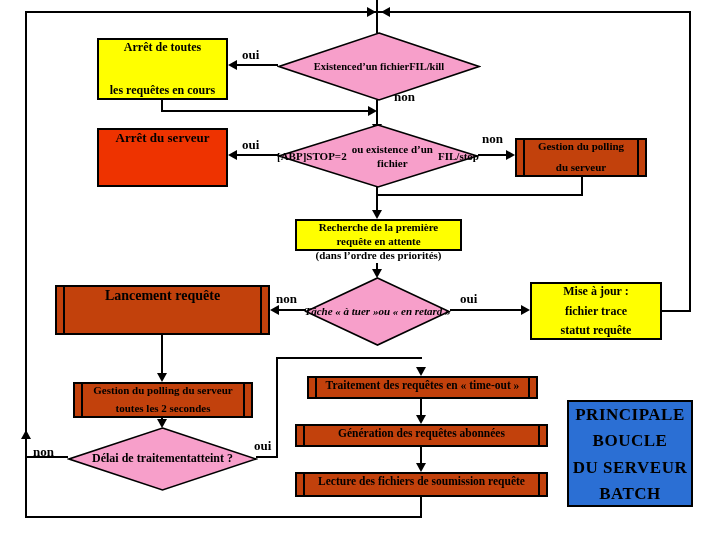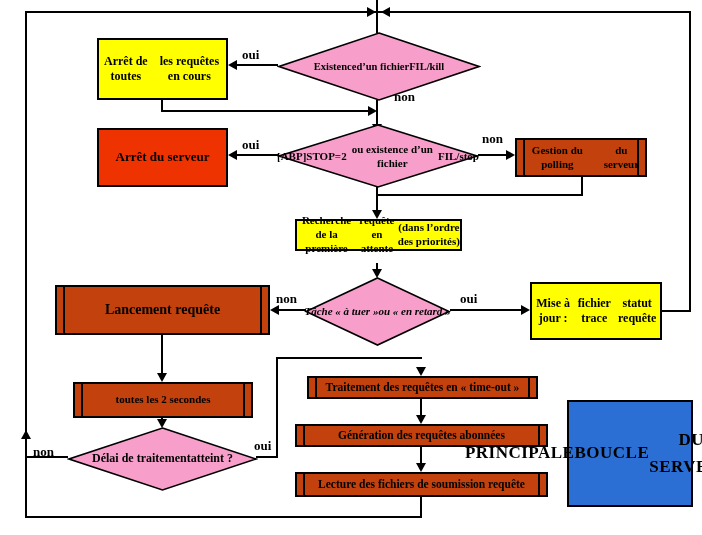--- a/index.html
+++ b/index.html
@@ -10,22 +10,22 @@
   }
   .line{position:absolute;background:#000;}
   .hline{height:2px;}
   .vline{width:2px;}
   .ah{position:absolute;width:0;height:0;}
   .ah-left{border-top:5px solid transparent;border-bottom:5px solid transparent;border-right:9px solid #000;}
   .ah-right{border-top:5px solid transparent;border-bottom:5px solid transparent;border-left:9px solid #000;}
   .ah-down{border-left:5px solid transparent;border-right:5px solid transparent;border-top:9px solid #000;}
   .ah-up{border-left:5px solid transparent;border-right:5px solid transparent;border-bottom:9px solid #000;}
   .box{
-    position:absolute;border:2px solid #000;display:flex;flex-direction:row;
-    align-items:center;justify-content:center;text-align:center;line-height:1.25;
+    position:absolute;border:2px solid #000;display:flex;flex-direction:column;
+    align-items:center;justify-content:space-between;text-align:center;line-height:1.25;
     box-sizing:border-box;
   }
   .yellow{background:#ffff00;}
   .red{background:#ee3300;}
   .green{background:#c2410c;}
   .blue{background:#2b6fd4;}
   .pp::before,.pp::after{content:"";position:absolute;top:0;bottom:0;width:2px;background:#000;}
   .pp::before{left:6px;}
   .pp::after{right:6px;}
   .diamond{position:absolute;}
@@ -172,20 +172,21 @@
     <div>Lancement requête</div>
   </div>
 
   <div class="box yellow fs12" style="left:530px;top:282px;width:132px;height:58px;">
     <div>Mise à jour :</div>
     <div>fichier trace</div>
     <div>statut requête</div>
   </div>
 
   <div class="box green pp fs11" style="left:73px;top:382px;width:180px;height:36px;">
+    <div>Gestion du polling du serveur</div>
     <div>toutes les 2 secondes</div>
   </div>
 
   <div class="diamond" style="left:67px;top:427px;width:191px;height:64px;">
     <svg width="191" height="64" viewBox="0 0 191 64">
       <polygon points="95.5,1 189,32 95.5,63 2,32" fill="#f79fca" stroke="#000" stroke-width="1.6"></polygon>
     </svg>
     <div class="dtext fs12">
       <div>Délai de traitement</div>
       <div>atteint ?</div>

